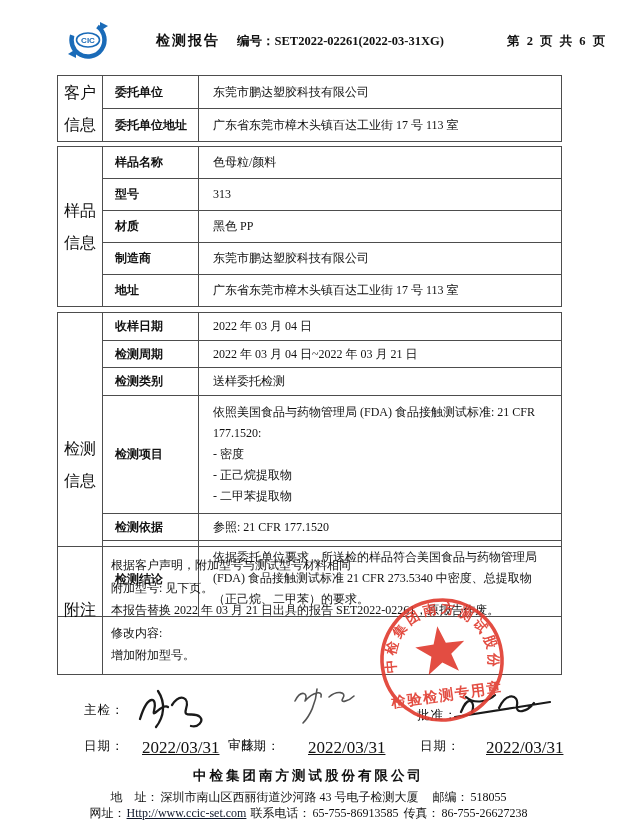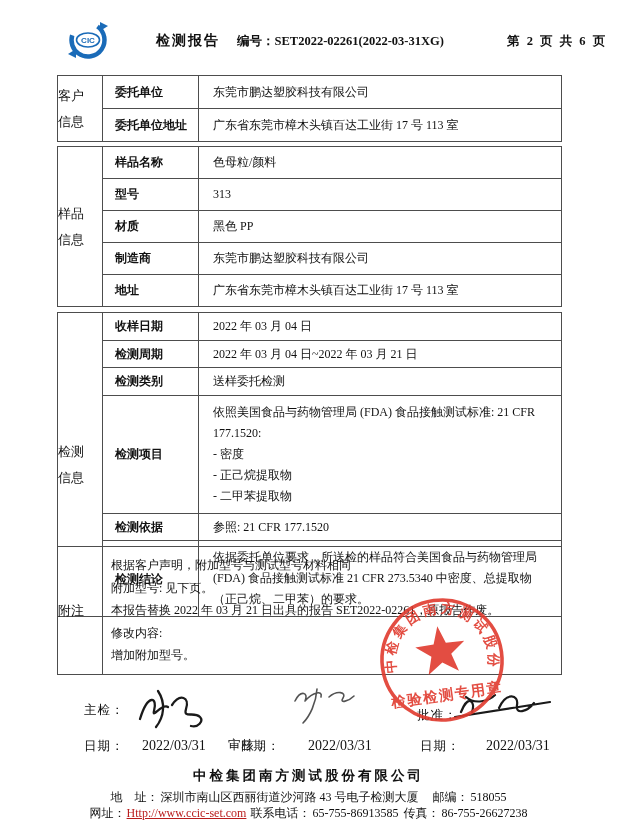--- a/index.html
+++ b/index.html
@@ -10,43 +10,43 @@
     overflow:hidden;
   }
   
   .hdr-title { position:absolute; left:128px; top:32px; font-size:14px; font-weight:bold; letter-spacing:2px;margin-left:28px; }
   .hdr-no    { position:absolute; left:237px; top:33px; font-size:12.5px; font-weight:bold; }
   .hdr-page  { position:absolute; left:459px; top:33px; font-size:12.5px; font-weight:bold; letter-spacing:2px;margin-left:48px; }
   .logo { position:absolute; left:64px; top:18px; }
   
   .rt { position:absolute; left:57px; width:505px; border-collapse:collapse; table-layout:fixed; }
   .rt td { border:1px solid #4d4d4d; font-size:12px; line-height:1.55; vertical-align:middle; }
-  .rt .sec { width:45px; white-space:pre-line; line-height:2.0; font-size:13px; }
+  .rt .sec { width:45px; text-align:center; white-space:pre-line; line-height:2.0; font-size:16px; }
   .rt .lbl { width:96px; padding:4px 4px 4px 12px;font-weight:bold; }
   .rt .val { padding:4px 8px 4px 14px; white-space:pre-line; }
   .t1 { top:75px; }  .t1 td { height:33px; }
   .t2 { top:146px; } .t2 td { height:32px; }
   .t3 { top:312px; } .t3 .h26 td, .t3 td.h26 { height:26px; }
   .t3 .val.multi { line-height:1.75; padding-top:6px; padding-bottom:6px; }
   .t4 { top:546px; }
   .t4 .note { padding:7px 8px 7px 8px; white-space:pre-line; line-height:1.88; }
   
   .sig-label { position:absolute; font-size:12.5px; letter-spacing:1px; }
-  .date-val  { position:absolute; font-size:14px; }
+  .date-val  { position:absolute; font-size:17px;text-decoration:underline; }
   .sigsvg { position:absolute; }
   .sigsvg path { fill:none; stroke:#1a1a1a; stroke-linecap:round; stroke-linejoin:round; }
   
   .stamp { position:absolute; left:355px; top:572px; pointer-events:none; opacity:0.9; }
   
   .f-company { position:absolute; top:767px; left:0; width:100%; text-align:center;
                font-size:13.5px; font-weight:bold; letter-spacing:3px; }
   .f-line { position:absolute; left:0; width:100%; text-align:center; font-size:12px; }
   .f-line1 { top:789px; } .f-line2 { top:805px; }
   .f-line span { margin:0 1px; }
-  .weblink { color:#b91c1c; font-family:"Liberation Serif","DejaVu Serif",serif; }
+  .weblink { color:#0f172a; font-family:"Liberation Serif","DejaVu Serif",serif; }
 </style>
 </head>
 <body>
 
 <div class="page">
 
   <svg class="logo" width="48" height="44" viewBox="0 0 48 44">
     <g fill="none" stroke="#1a6bb8">
       <circle cx="24" cy="22" r="16.5" stroke-width="4.5" stroke-dasharray="72 32" transform="rotate(-55 24 22)"></circle>
       <polygon points="36,4 44,8 36,13" fill="#1a6bb8" stroke="none"></polygon>

